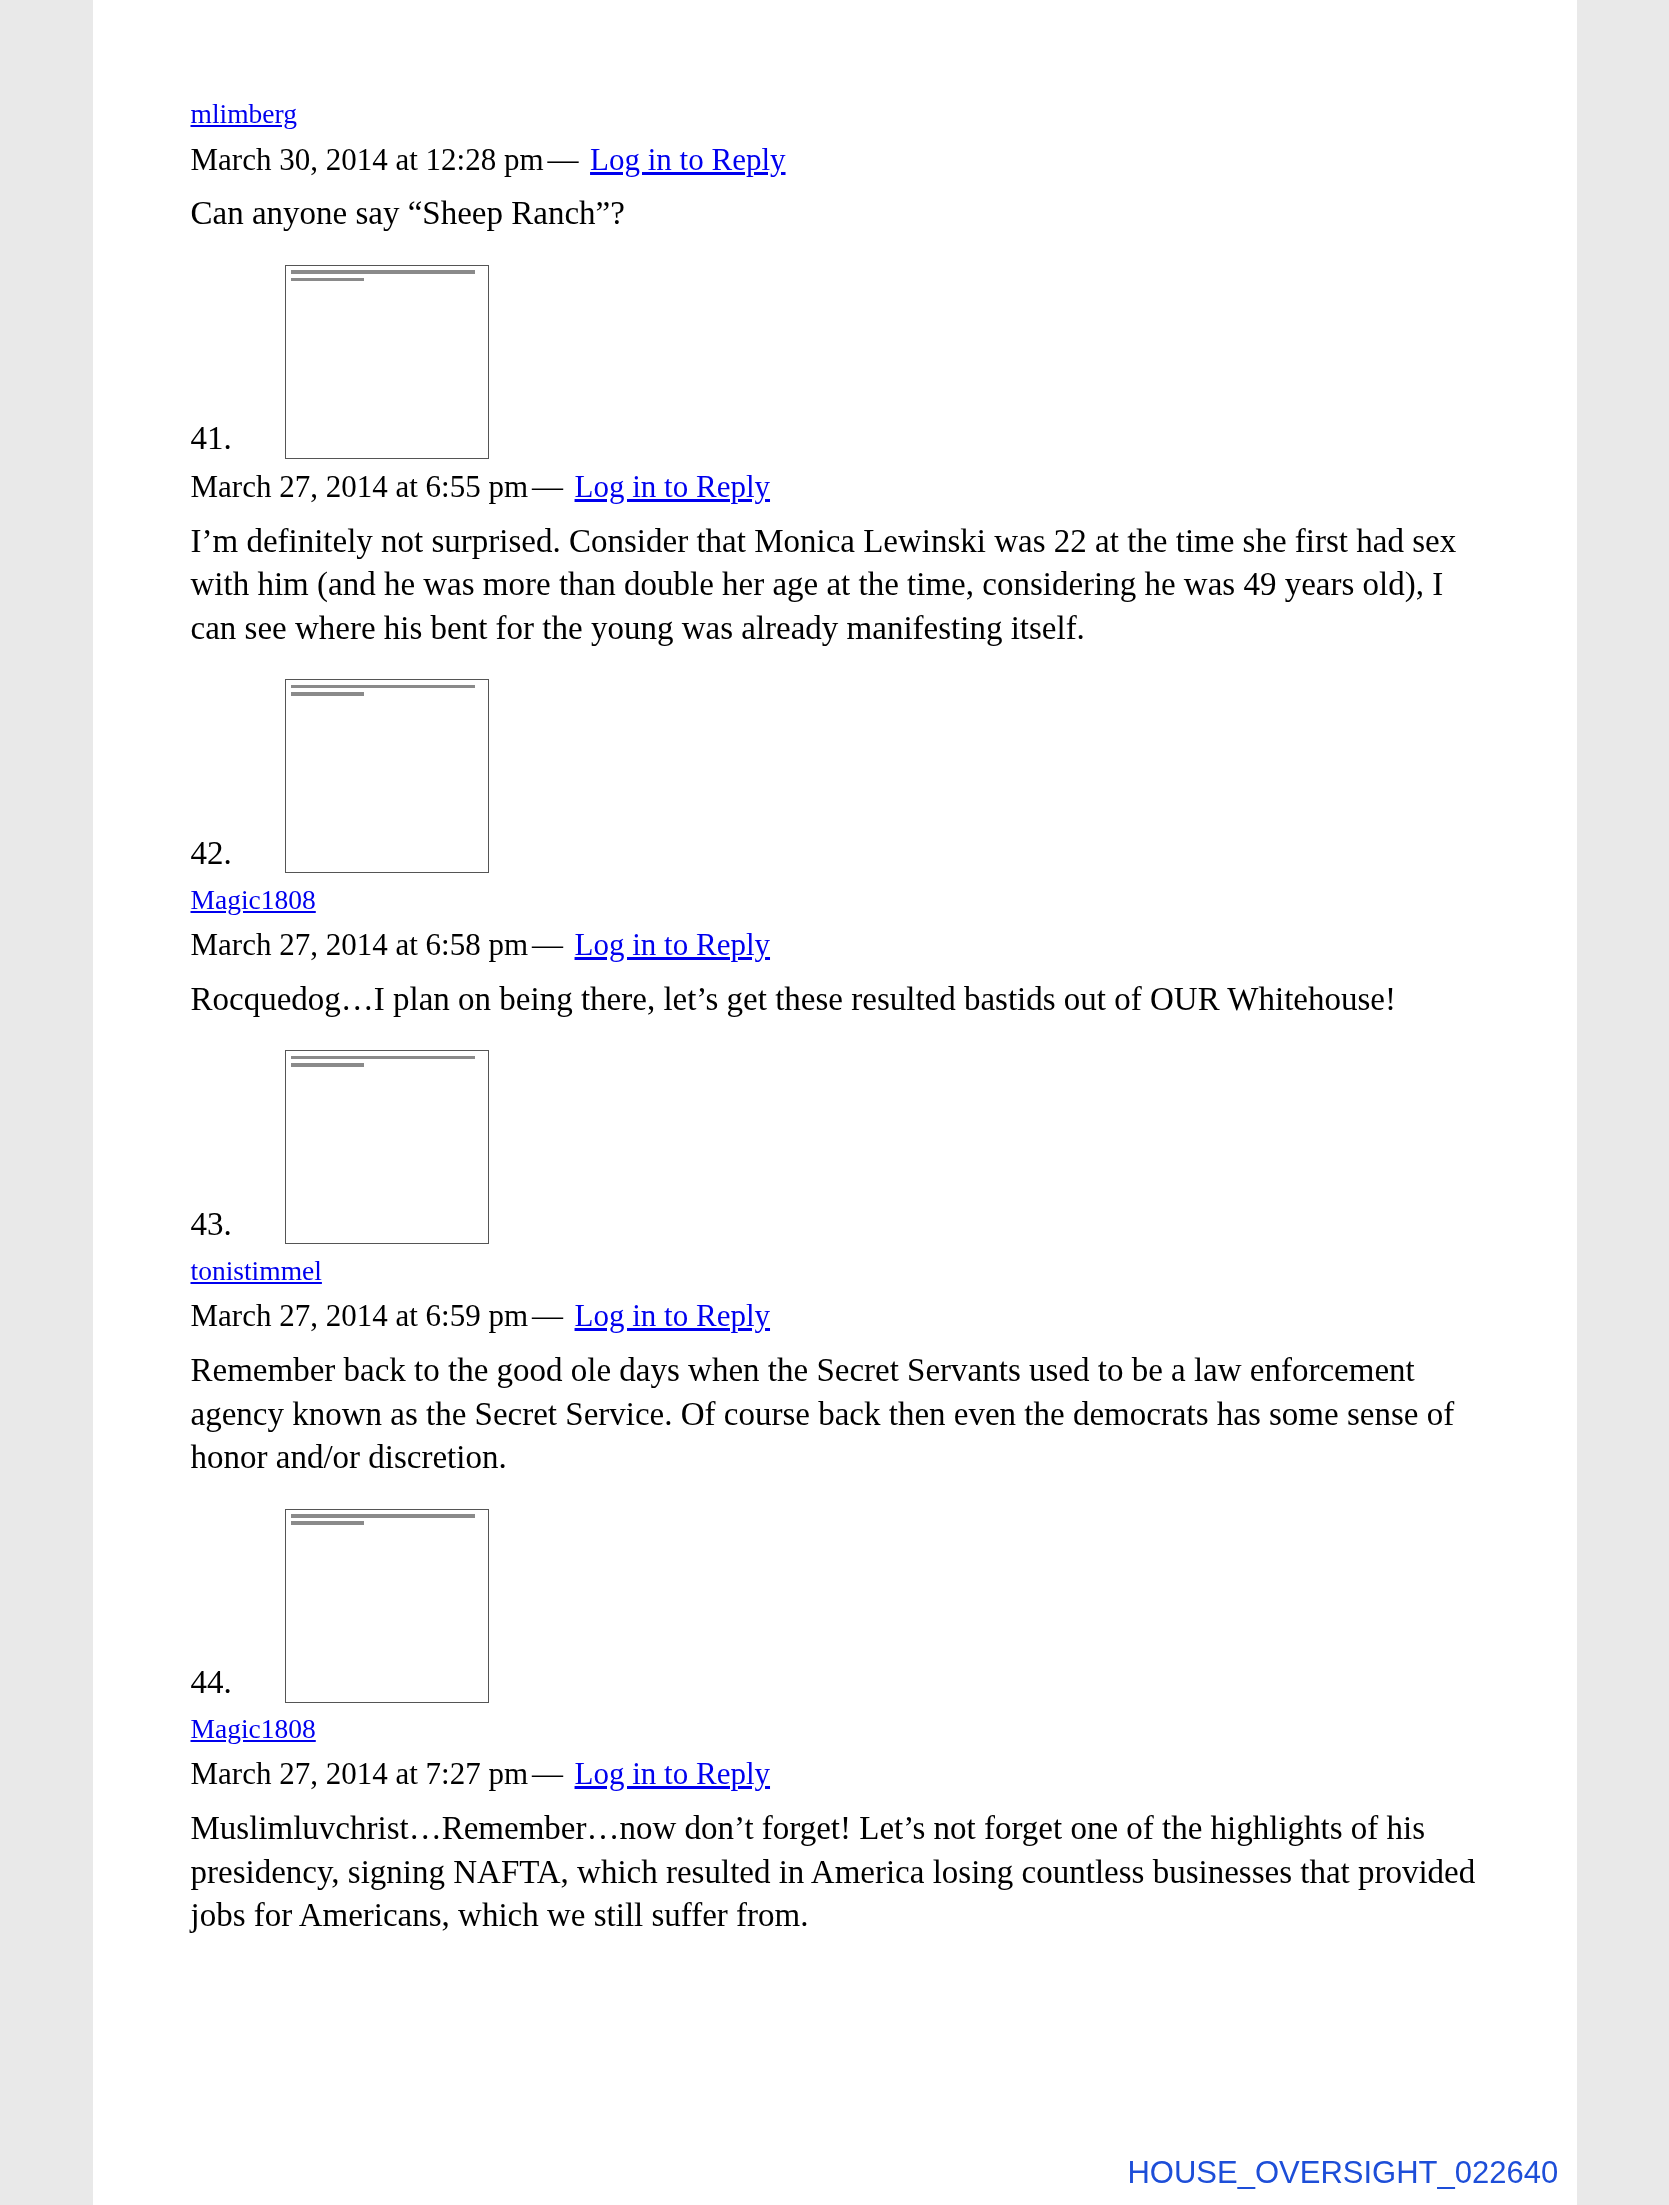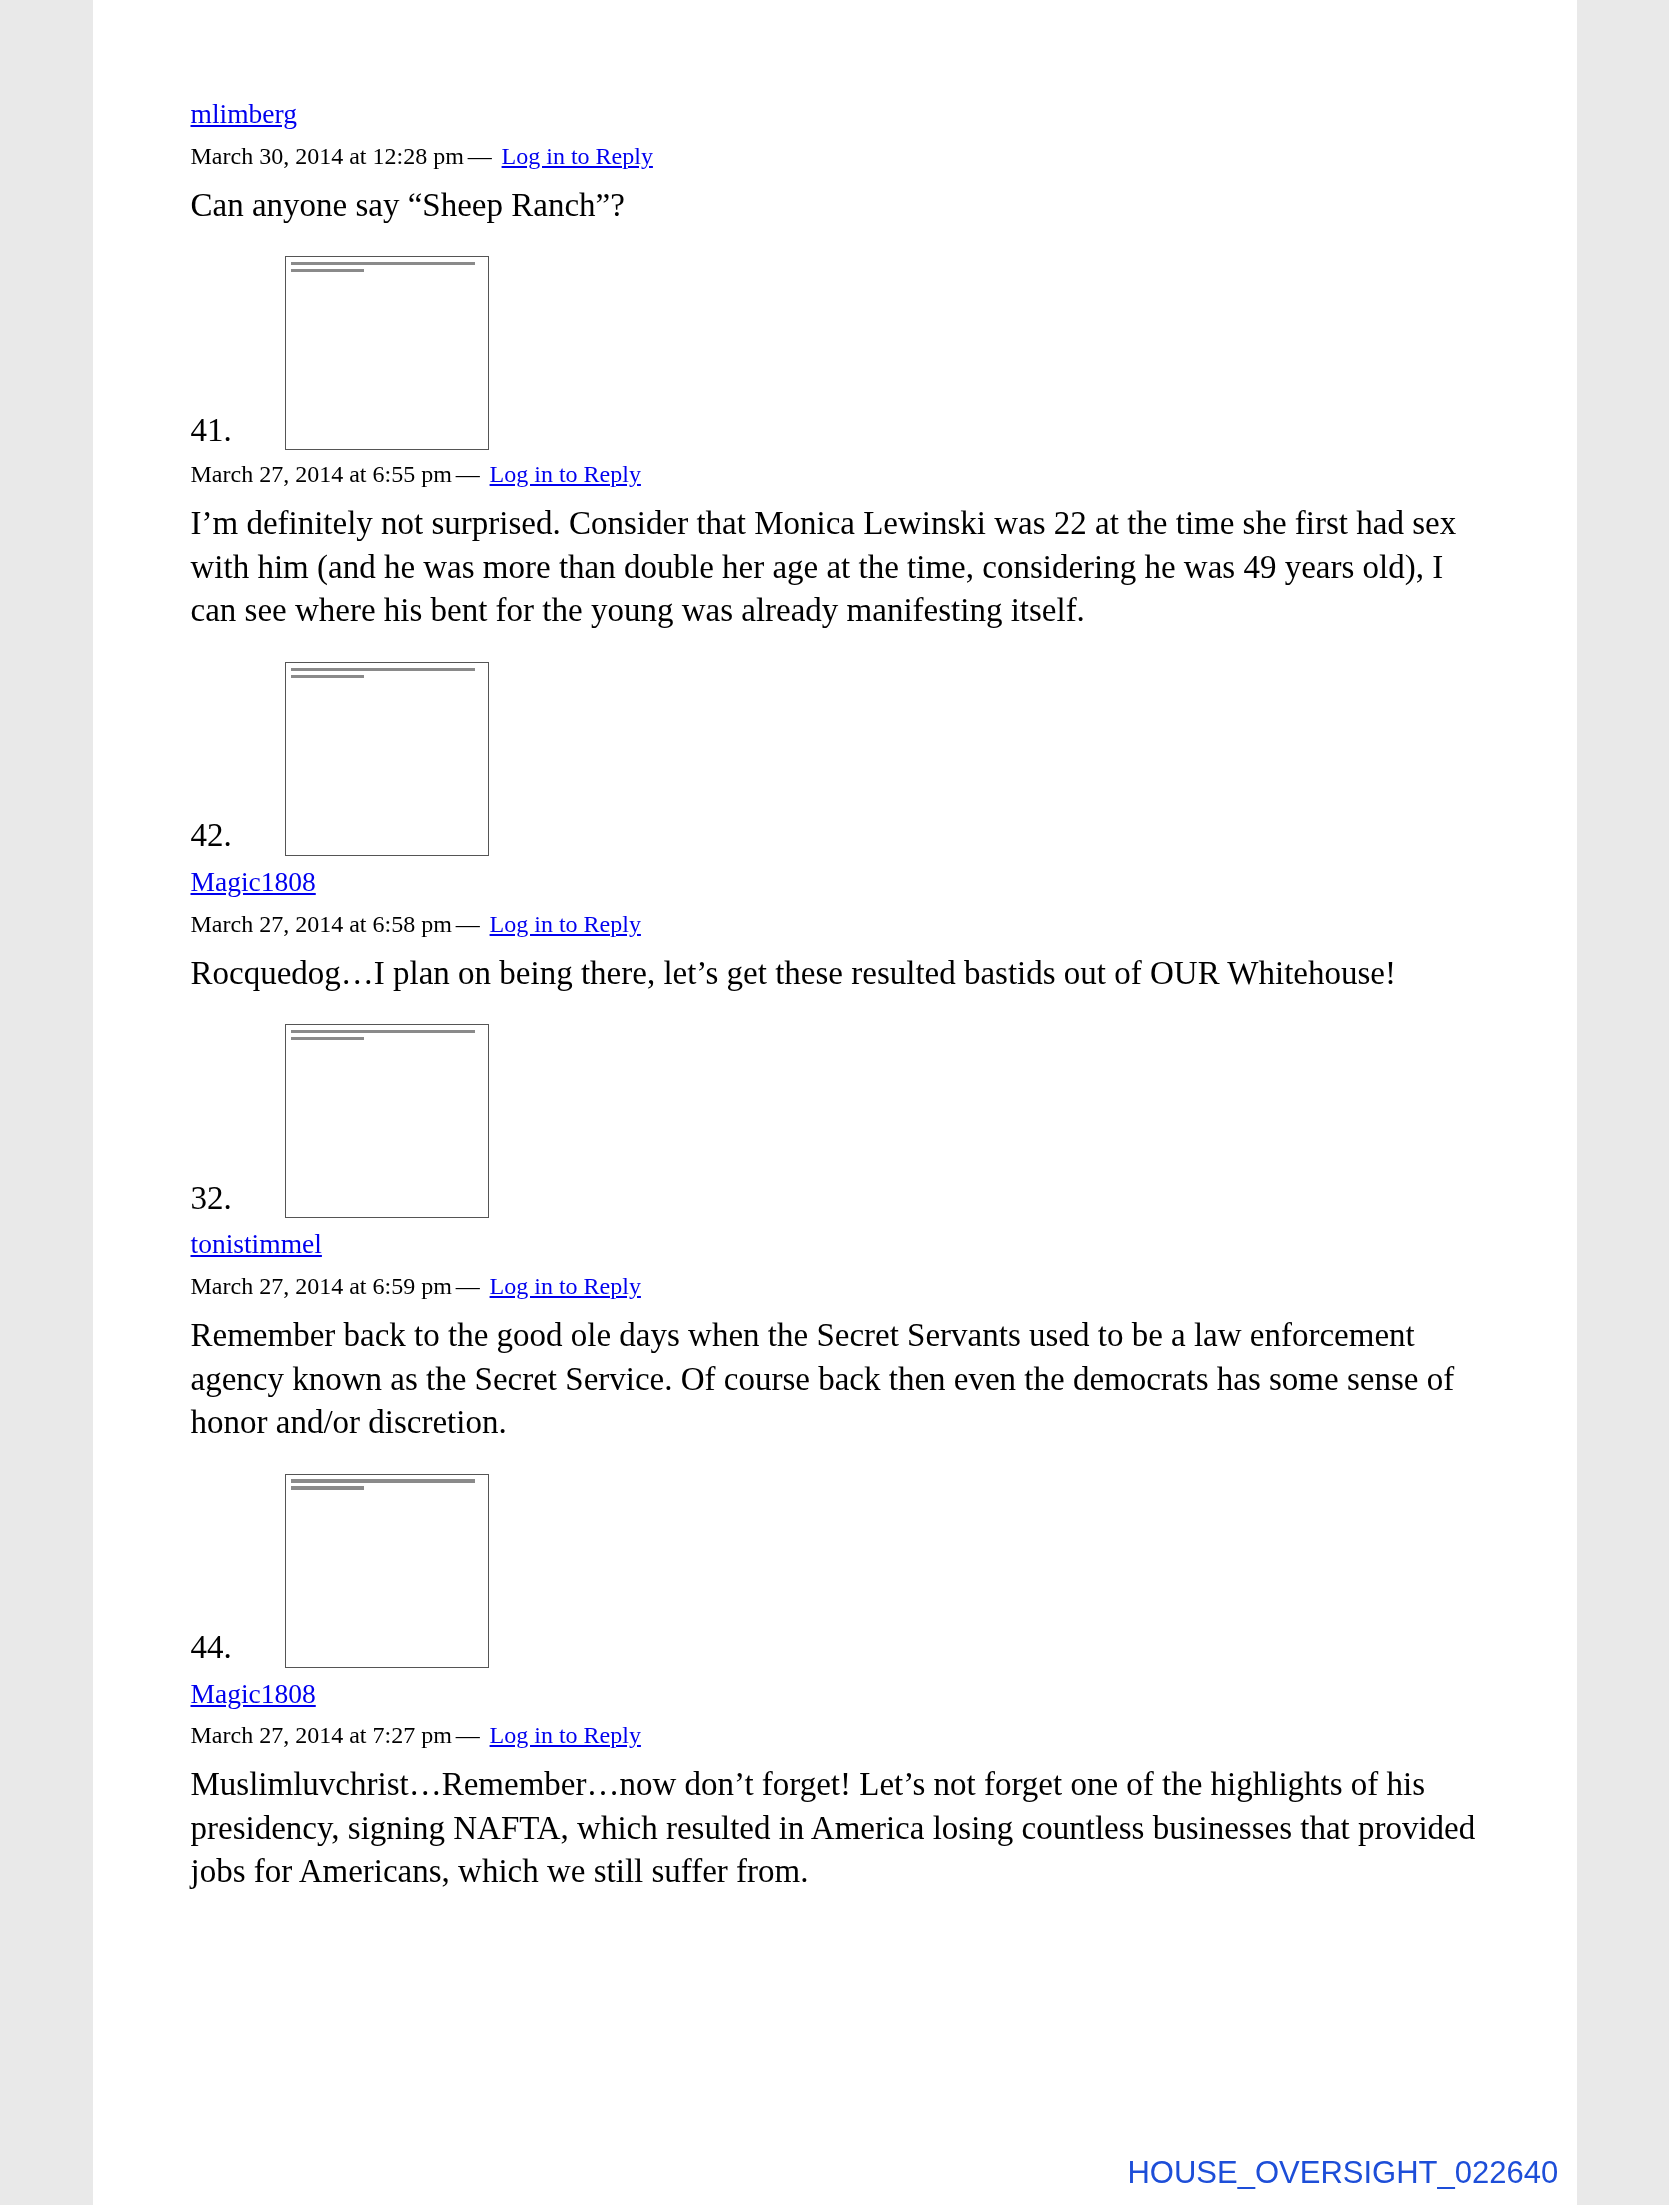--- a/index.html
+++ b/index.html
@@ -14,21 +14,21 @@
     font-family: "Liberation Serif", serif;
     color: #000000;
     overflow: hidden;
   }
   ol.comment-list { list-style: none; margin: 0; padding: 0; }
   .comment { margin: 0 0 2.6px 0; }
 
   .author-line { font-size: 27.5px; line-height: 1.25; margin: 0 0 9.2px 0; }
   a.link { color: #0000EE; text-decoration: underline; cursor: pointer; }
 
-  .date-line { font-size: 24px; line-height: 1.25; margin: 0 0 13px 0; }
+  .date-line { font-size: 31px; line-height: 1.25; margin: 0 0 13px 0; }
   .date-line .sep { padding: 0 3.9px; }
 
   .body-text {
     font-size: 33px;
     line-height: 1.32;
     margin: 0 0 29px 0;
     max-width: 1476px;
   }
 
   .avatar-row {
@@ -108,21 +108,21 @@
       </div>
       <div class="date-line">
         <span>March 27, 2014 at 6:58 pm</span><span class="sep">—</span>
         <a class="link" href="#">Log in to Reply</a>
       </div>
       <p class="body-text">Rocquedog…I plan on being there, let’s get these resulted bastids out of OUR Whitehouse!</p>
     </li>
 
     <li class="comment">
       <div class="avatar-row">
-        <span class="list-number">32.</span>
+        <span class="list-number">43.</span>
         <div class="avatar-box">
           <div class="alt-line l1"></div>
           <div class="alt-line l2"></div>
         </div>
       </div>
       <div class="author-line">
         <a class="link" href="#">tonistimmel</a>
       </div>
       <div class="date-line">
         <span>March 27, 2014 at 6:59 pm</span><span class="sep">—</span>

